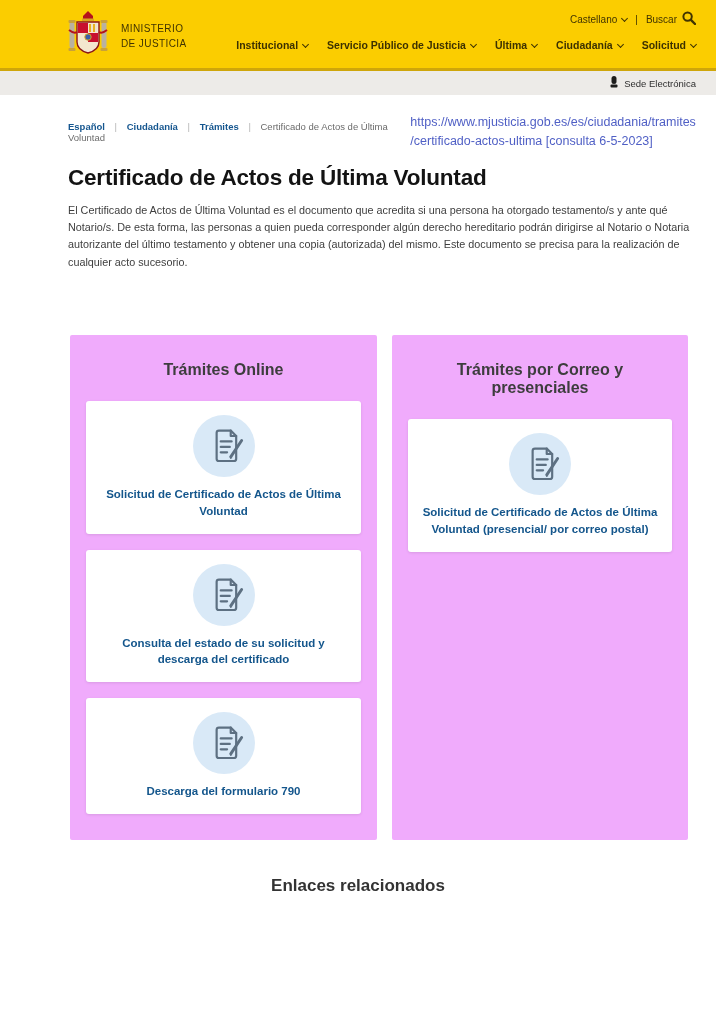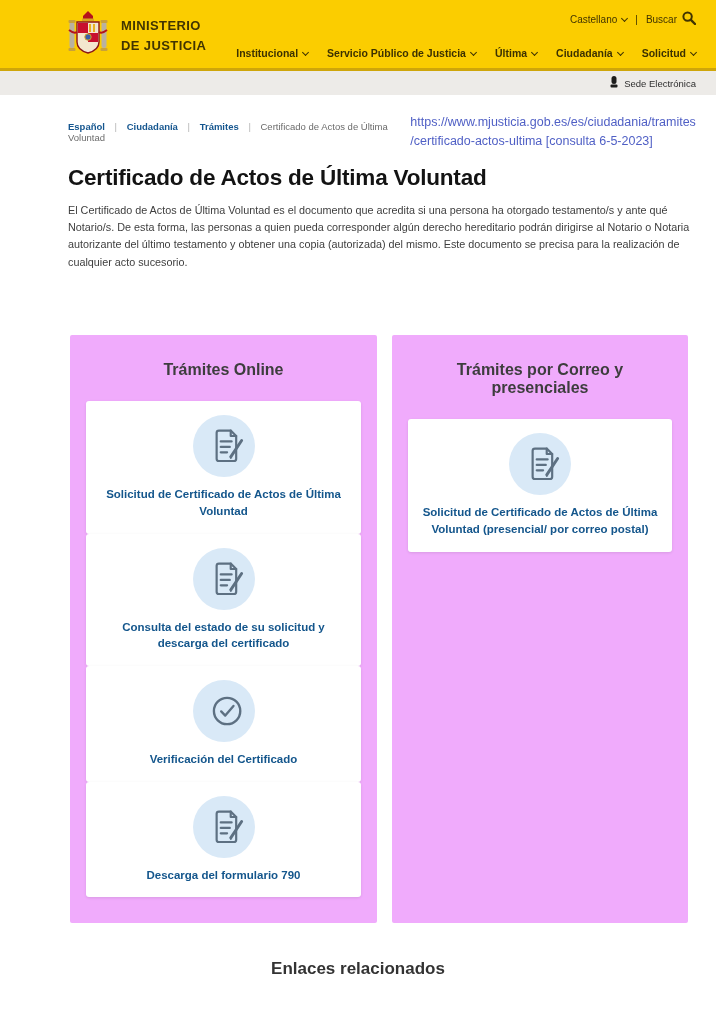--- a/index.html
+++ b/index.html
@@ -2,31 +2,31 @@
 <html lang="es"><head>
 <meta charset="utf-8">
 <style>
   * { margin:0; padding:0; box-sizing:border-box; }
   html,body { width:716px; height:1023px; overflow:hidden; background:#fff;
               font-family:"Liberation Sans","DejaVu Sans",sans-serif; }
 
   
   .top-header { position:relative; height:68px; background:#fbcd00; color:#413400; }
   .logo-row { position:absolute; left:68px; top:10px; display:flex; align-items:center; }
-  .ministry-name { margin-left:13px; font-size:13px; font-weight:700; letter-spacing:.4px;
+  .ministry-name { margin-left:13px; font-size:10px; font-weight:400; letter-spacing:.4px;
                    line-height:1.5; color:#413400; }
   .utility-row { position:absolute; top:11px; right:20px; display:flex; align-items:center;
                  font-size:10px; color:#413400; }
   .utility-row .divider { margin:0 8px; color:#413400; font-weight:400; }
   .lang-btn, .search-btn { display:flex; align-items:center; cursor:pointer; }
   .chev { display:inline-block; width:5px; height:5px; border-right:1.4px solid currentColor;
           border-bottom:1.4px solid currentColor; transform:rotate(45deg);
           margin-left:5px; margin-bottom:2px; }
   .search-btn svg { margin-left:5px; }
-  .main-nav { position:absolute; right:20px; bottom:9px; display:flex; gap:19px;
+  .main-nav { position:absolute; right:20px; bottom:17px; display:flex; gap:19px;
               font-size:10.5px; font-weight:700; color:#3c3100; }
   .nav-item { display:flex; align-items:center; cursor:pointer; }
 
   
   .subheader { height:27px; background:#edebe8; border-top:3px solid #cfa60a;
                display:flex; justify-content:flex-end; align-items:center;
                padding-right:20px; font-size:9.5px; color:#2e2e2e; }
   .sede { display:flex; align-items:center; gap:6px; cursor:pointer; }
 
   
@@ -43,21 +43,21 @@
            color:#3e3e3e; }
 
   
   .panels { display:flex; gap:15px; margin:64px 28px 0 70px; align-items:stretch; }
   .panel { background:#f0abfc; border-radius:2px; padding:0 16px 26px; }
   .panel-online { width:307px; flex:0 0 307px; }
   .panel-postal { flex:1; }
   .panel h2 { text-align:center; font-size:16px; font-weight:700; color:#3d3d3d;
               margin:26px 0 22px; }
   .card { background:#fff; border-radius:3px; box-shadow:0 1px 3px rgba(0,0,0,.10);
-          padding:14px 12px 14px; margin-bottom:0; text-align:center; cursor:pointer; }
+          padding:14px 12px 14px; margin-bottom:16px; text-align:center; cursor:pointer; }
   .card:last-child { margin-bottom:0; }
   .icon-circle { width:62px; height:62px; border-radius:50%; background:#d9e9f7;
                  margin:0 auto; display:flex; align-items:center; justify-content:center; }
   .icon-circle svg { transform:translate(4px,2px); }
   .card-label { margin:9px auto 0; font-size:11.5px; font-weight:700; color:#14568c;
                 line-height:1.45; max-width:275px; }
 
   
   .related-title { text-align:center; font-size:17px; font-weight:700; color:#333;
                    margin:36px 0 20px; }
@@ -207,31 +207,20 @@
               <line x1="14" y1="23" x2="24" y2="23"></line>
               <line x1="14" y1="29" x2="21" y2="29"></line>
               <line x1="25" y1="34" x2="37" y2="16" stroke-width="3.2"></line>
               <path d="M24 36.5 L25 34 L26.8 35.2 Z" fill="#5d7082" stroke="none"></path>
             </svg>
           </span>
         </div>
         <div class="card-label">Consulta del estado de su solicitud y descarga del certificado</div>
       </div>
 
-      <div class="card">
-        <div class="icon-circle">
-          <span>
-            <svg width="40" height="40" viewBox="0 0 44 44" fill="none" stroke="#5d7082" stroke-width="2.6" stroke-linecap="round" stroke-linejoin="round">
-              <circle cx="21" cy="22" r="14.5"></circle>
-              <path d="M14.5 22.5 L19 27 L28 16.5"></path>
-            </svg>
-          </span>
-        </div>
-        <div class="card-label">Verificación del Certificado</div>
-      </div>
 
       <div class="card">
         <div class="icon-circle">
           <span>
             <svg width="40" height="40" viewBox="0 0 44 44" fill="none" stroke="#5d7082" stroke-width="2.4" stroke-linecap="round" stroke-linejoin="round">
               <path d="M12 5 H25 L31 11 V36 Q31 38.5 28.5 38.5 H12 Q9.5 38.5 9.5 36 V7.5 Q9.5 5 12 5 Z"></path>
               <path d="M25 5 V11 H31"></path>
               <line x1="14" y1="17" x2="26" y2="17"></line>
               <line x1="14" y1="23" x2="24" y2="23"></line>
               <line x1="14" y1="29" x2="21" y2="29"></line>

